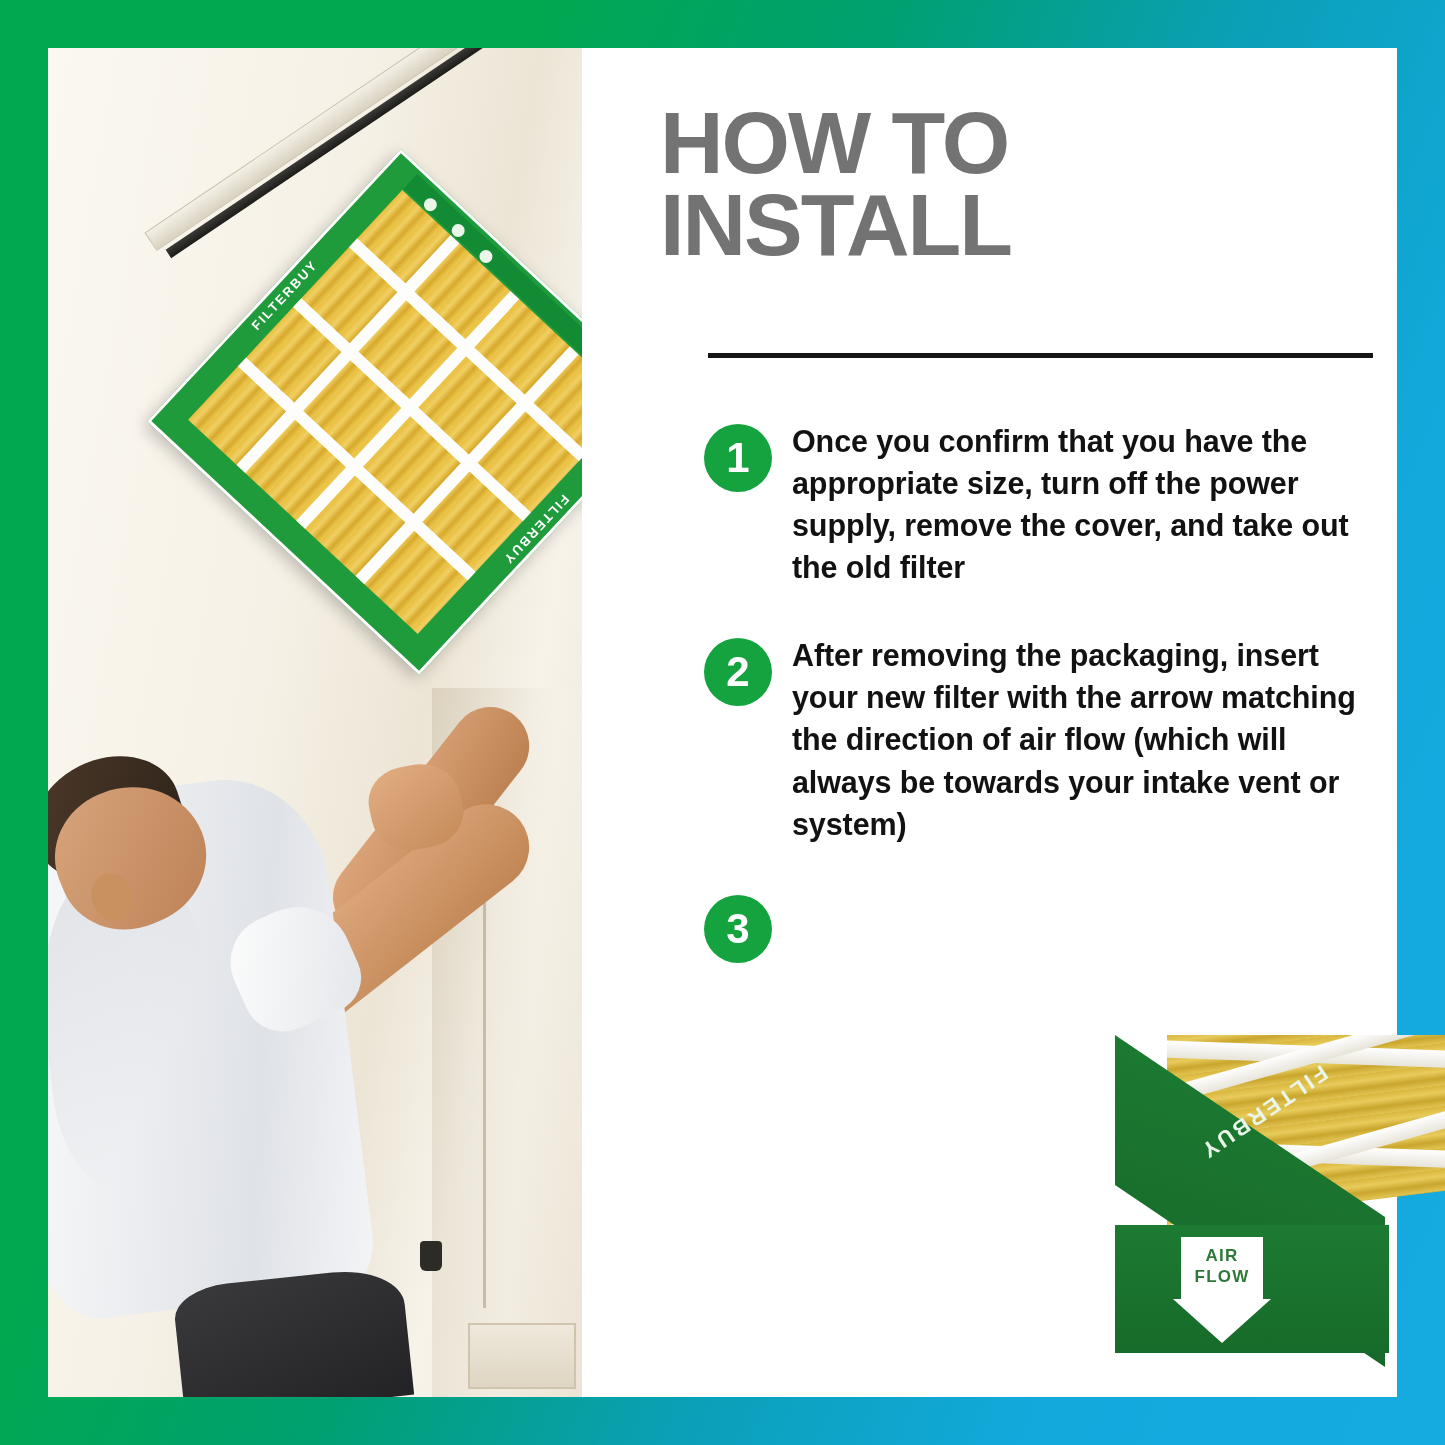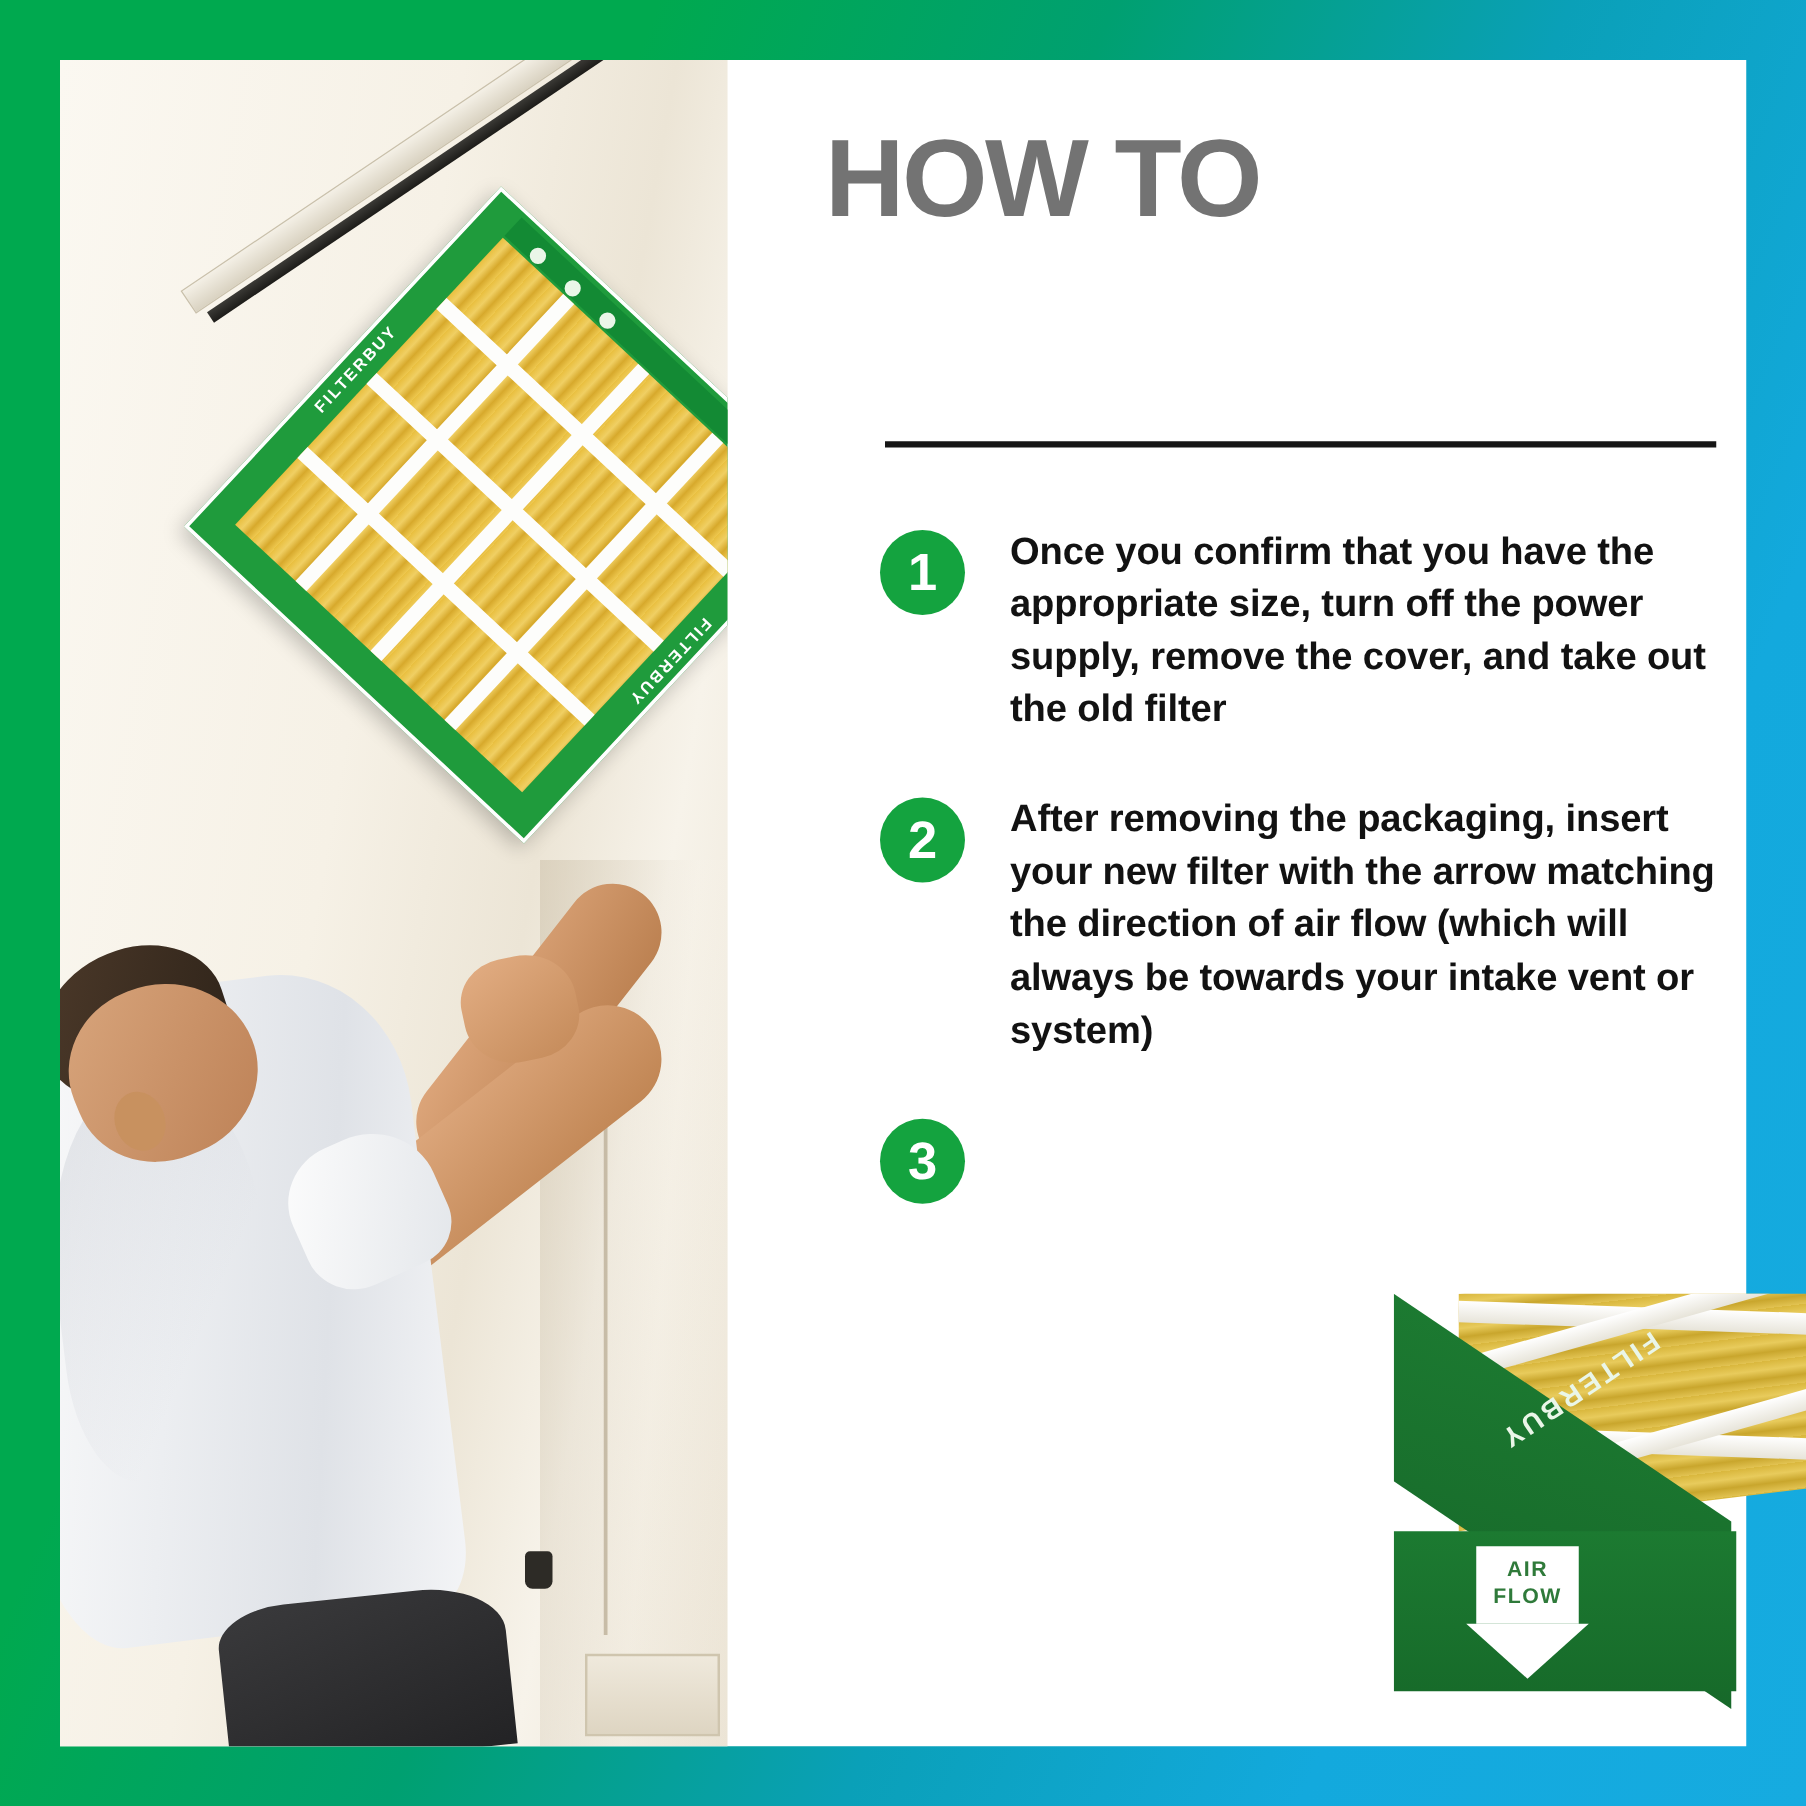--- a/index.html
+++ b/index.html
@@ -224,21 +224,21 @@
     border-radius: 50%;
     background: #14a33f;
     color: #ffffff;
     font-size: 42px;
     font-weight: 700;
     display: flex; align-items: center; justify-content: center;
     line-height: 1;
     margin-top: 4px;
   }
   .step-text {
-    margin-left: 36px;
+    margin-left: 20px;
     font-size: 30.5px;
     line-height: 1.38;
     font-weight: 700;
     color: #121212;
     max-width: 580px;
     letter-spacing: -0.1px;
   }
 
   
   .product {
@@ -347,20 +347,21 @@
         <div class="p-hair"></div>
         <div class="p-head"></div>
         <div class="p-ear"></div>
       </div>
     </div>
 
     <div class="content">
 
       <div class="title">
         <div>HOW TO</div>
+        <div>INSTALL</div>
       </div>
 
       <div class="rule"></div>
 
       <div class="steps">
 
         <div class="step">
           <div class="badge">1</div>
           <div class="step-text">Once you confirm that you have the appropriate size, turn off the power supply, remove the cover, and take out the old filter</div>
         </div>

